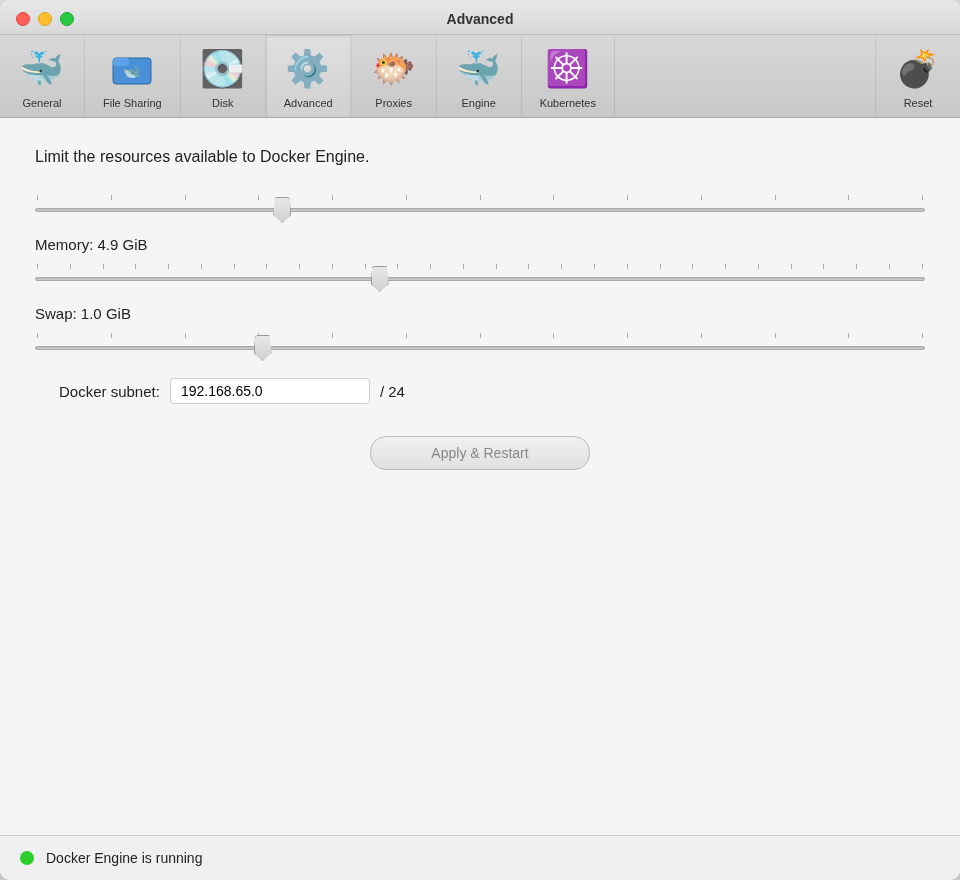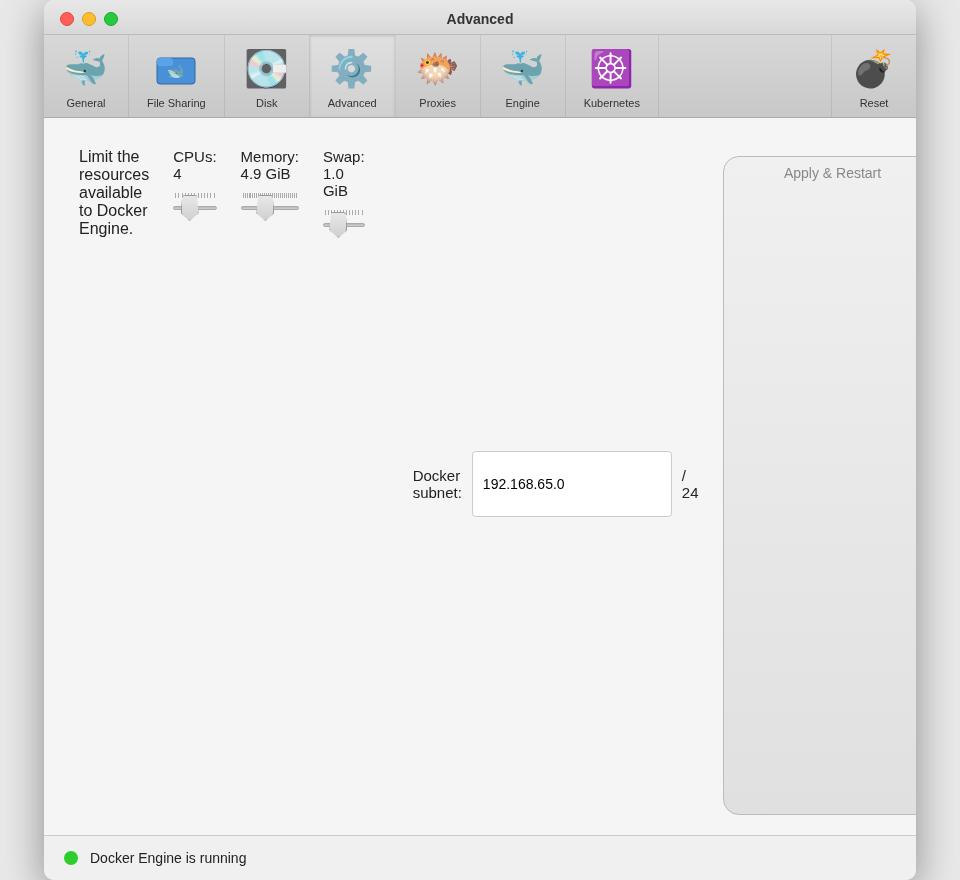--- a/index.html
+++ b/index.html
@@ -7,21 +7,21 @@
     body {
       font-family: -apple-system, BlinkMacSystemFont, "Helvetica Neue", Arial, sans-serif;
       background: #e8e8e8;
       display: flex;
       justify-content: center;
       align-items: center;
       min-height: 100vh;
     }
 
     .window {
-      width: 872px;
+      width: 960px;
       min-height: 880px;
       background: #f0f0f0;
       border-radius: 10px;
       box-shadow: 0 10px 40px rgba(0,0,0,0.4);
       overflow: hidden;
       display: flex;
       flex-direction: column;
       position: relative;
     }
 
@@ -111,21 +111,21 @@
       border-left: 1px solid rgba(0,0,0,0.08);
       border-right: none;
     }
 
     
     .content {
       flex: 1;
       padding: 30px 35px 20px;
       background: #f5f5f5;
       display: flex;
-      flex-direction: row;
+      flex-direction: column;
       gap: 24px;
     }
 
     .description {
       font-size: 16px;
       color: #222;
     }
 
     
     .slider-section {
@@ -151,21 +151,21 @@
 
     .subnet-label {
       font-size: 15px;
       color: #222;
     }
 
     .subnet-input {
       border: 1px solid #ccc;
       background: #fff;
       border-radius: 4px;
-      padding: 24px 10px;
+      padding: 4px 10px;
       font-size: 14px;
       width: 200px;
       outline: none;
     }
 
     .subnet-suffix {
       font-size: 15px;
       color: #222;
     }
 
@@ -320,21 +320,20 @@
       <div class="tab-label">Reset</div>
     </div>
 
   </div>
 
   <div class="content">
 
     <div class="description">Limit the resources available to Docker Engine.</div>
 
     <div class="slider-section">
-      <div class="slider-label">CPUs: 4</div>
       <div class="tick-container">
         <div class="tick-marks">
           <div class="tick-mark"></div>
           <div class="tick-mark"></div>
           <div class="tick-mark"></div>
           <div class="tick-mark"></div>
           <div class="tick-mark"></div>
           <div class="tick-mark"></div>
           <div class="tick-mark"></div>
           <div class="tick-mark"></div>

